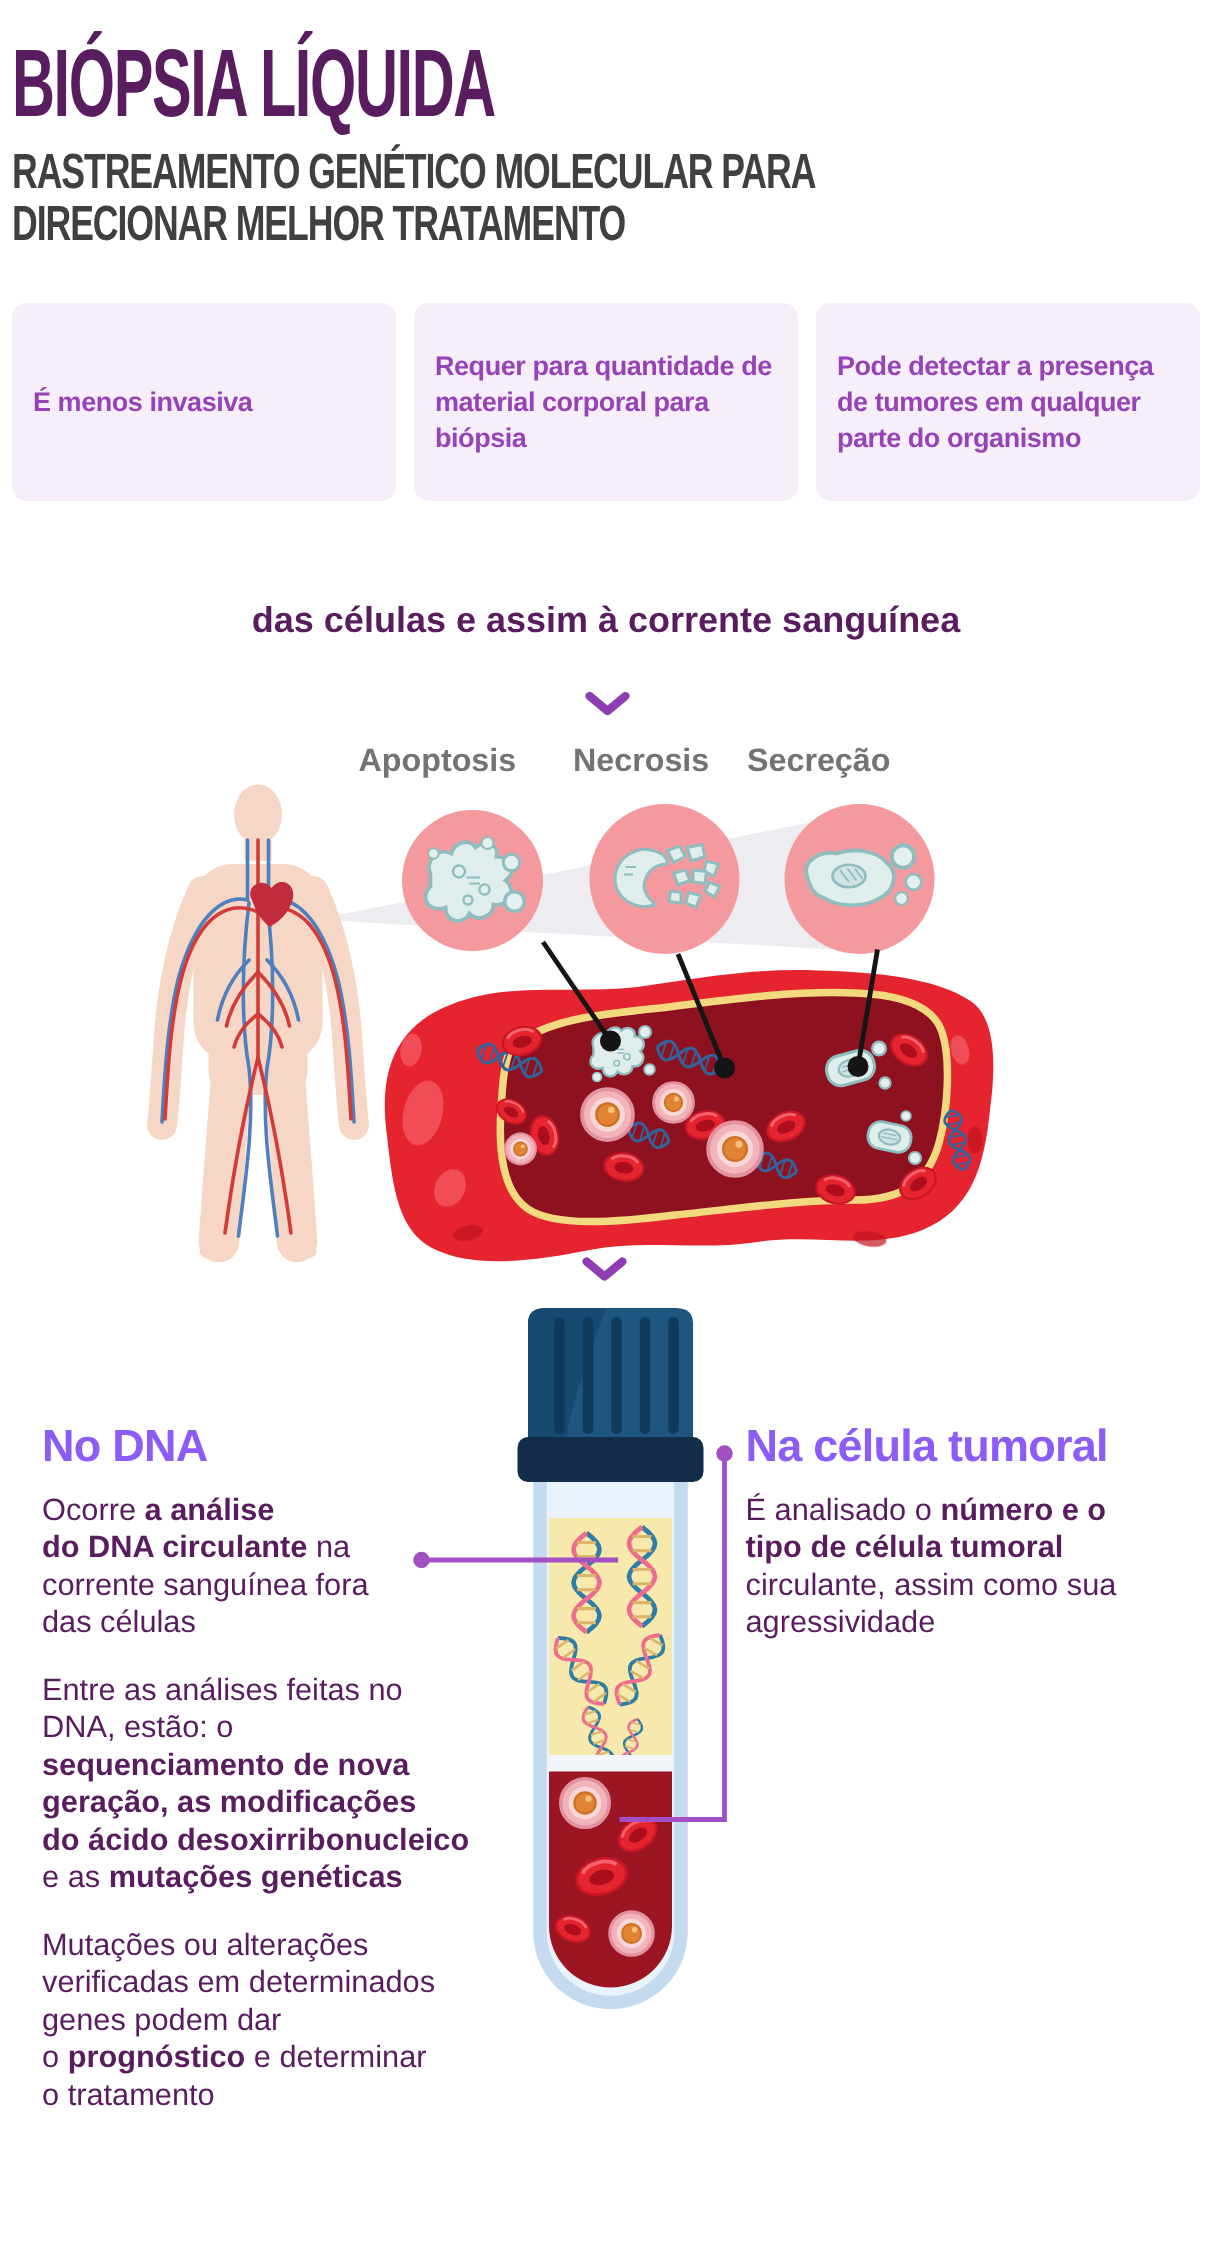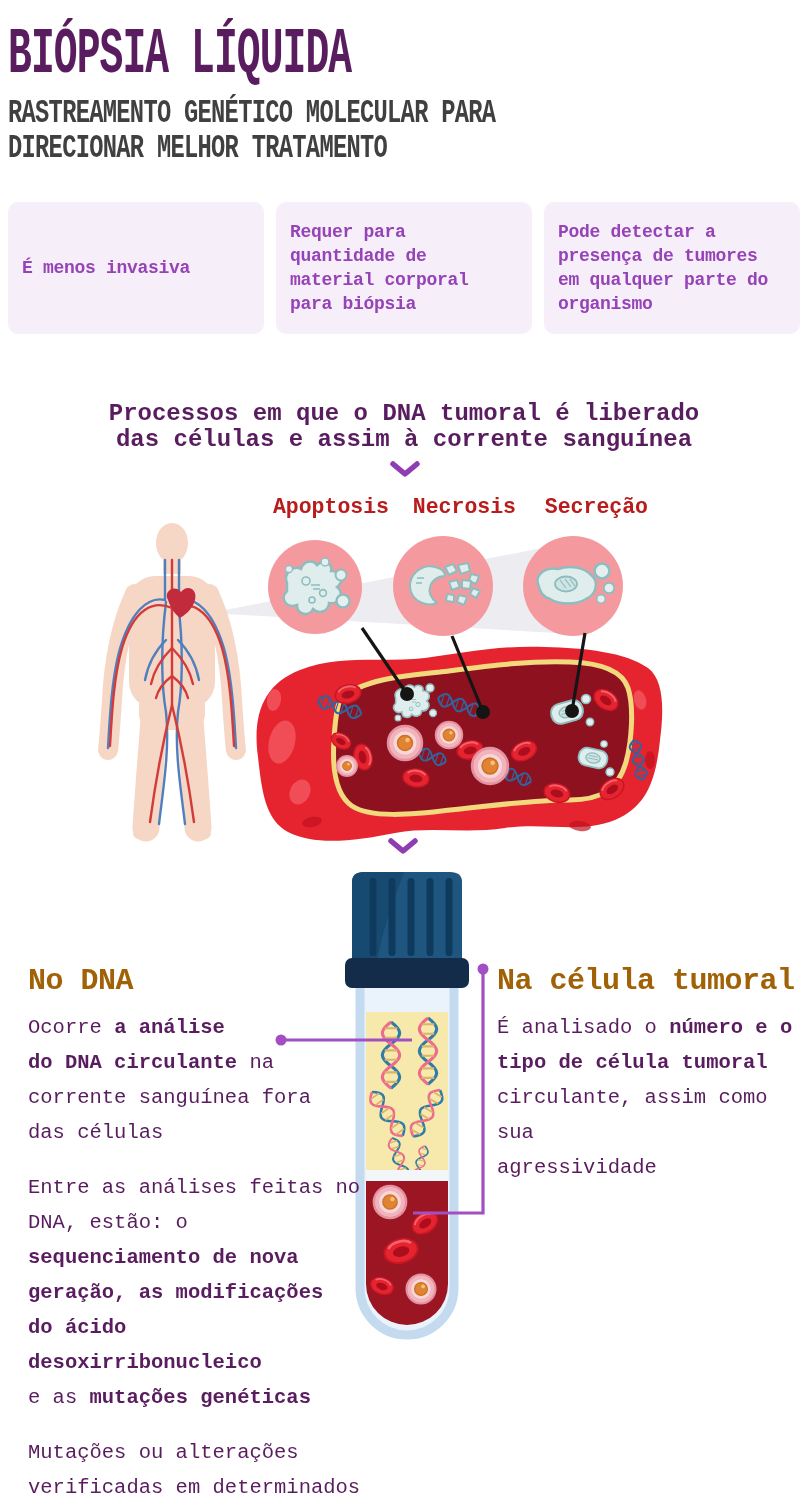--- a/index.html
+++ b/index.html
@@ -1,18 +1,18 @@
 <!DOCTYPE html>
 <html><head>
 <meta charset="utf-8">
 <style>
   html,body{margin:0;padding:0;background:#ffffff;}
   .page{
     position:relative;width:808px;height:1506px;background:#ffffff;overflow:hidden;
-    font-family:Liberation Mono, monospace;
+    font-family:Liberation Sans, sans-serif;
   }
   .abs{position:absolute;}
   
   .hdr{position:absolute;left:8px;top:22px;width:780px;}
   .title{
     font-size:64px;font-weight:bold;color:#591d5f;line-height:66px;margin:0;
     letter-spacing:-1.5px;white-space:nowrap;
   }
   .title .cond{display:inline-block;transform:scaleX(0.62);transform-origin:0 50%;}
   .subtitle{margin-top:8px;font-size:33px;font-weight:bold;color:#404040;line-height:35px;letter-spacing:-1px;white-space:nowrap;}
@@ -21,29 +21,29 @@
   .benefits{position:absolute;left:8px;top:202px;width:792px;height:132px;display:flex;gap:12px;}
   .benefit-card{
     flex:1;background:#f6eef8;border-radius:10px;display:flex;align-items:center;
     padding:12px 14px;box-sizing:border-box;
   }
   .benefit-card p{margin:0;font-size:18px;font-weight:bold;color:#9643b8;line-height:24px;letter-spacing:-0.3px;}
   
   .process-heading{position:absolute;left:0;top:401px;width:808px;text-align:center;
     font-size:24px;font-weight:bold;color:#591d5f;line-height:26px;}
   
-  .pathway-label{position:absolute;top:495px;width:150px;text-align:right;
-    font-size:21.5px;font-weight:bold;color:#b91c1c;}
-  .lbl-0{left:239px;} .lbl-1{left:366px;} .lbl-2{left:498px;}
+  .pathway-label{position:absolute;top:495px;width:150px;text-align:left;
+    font-size:21.5px;font-weight:bold;color:#737373;}
+  .lbl-0{left:239px;} .lbl-1{left:382px;} .lbl-2{left:498px;}
   
   .col{position:absolute;top:948px;}
   .col-left{left:28px;width:335px;}
   .col-right{left:497px;width:300px;}
-  .col h2{margin:16px 0 12px 0;font-size:30px;font-weight:bold;color:#a16207;letter-spacing:-0.5px;}
-  .col p{margin:4px 0 20px 0;font-size:20.5px;color:#591d5f;line-height:35px;white-space:pre-line;}
+  .col h2{margin:0 0 12px 0;font-size:30px;font-weight:bold;color:#8b5cf6;letter-spacing:-0.5px;}
+  .col p{margin:4px 0 20px 0;font-size:20.5px;color:#591d5f;line-height:25px;white-space:pre-line;}
   .col p b{font-weight:bold;}
   .col-right p.gap-lg{margin-bottom:38px;}
   svg{display:block;}
 </style>
 </head>
 <body>
 
 <div class="page">
 
   <header class="hdr">
@@ -60,21 +60,20 @@
       </div>
     <div class="benefit-card">
         <p>Requer para quantidade de material corporal para biópsia</p>
       </div>
     <div class="benefit-card">
         <p>Pode detectar a presença de tumores em qualquer parte do organismo</p>
       </div>
   </div>
 
   <div class="process-heading">
-    <div>Processos em que o DNA tumoral é liberado</div>
     <div>das células e assim à corrente sanguínea</div>
   </div>
 
   <svg class="abs" style="left:389px;top:461px;" width="32" height="18" viewBox="0 0 32 18">
     <polyline points="4,3 16,13 28,3" fill="none" stroke="#8f3db2" stroke-width="5.5" stroke-linecap="round" stroke-linejoin="round"></polyline>
   </svg>
 
   <div class="pathway-label lbl-0">Apoptosis</div>
   <div class="pathway-label lbl-1">Necrosis</div>
   <div class="pathway-label lbl-2">Secreção</div>

